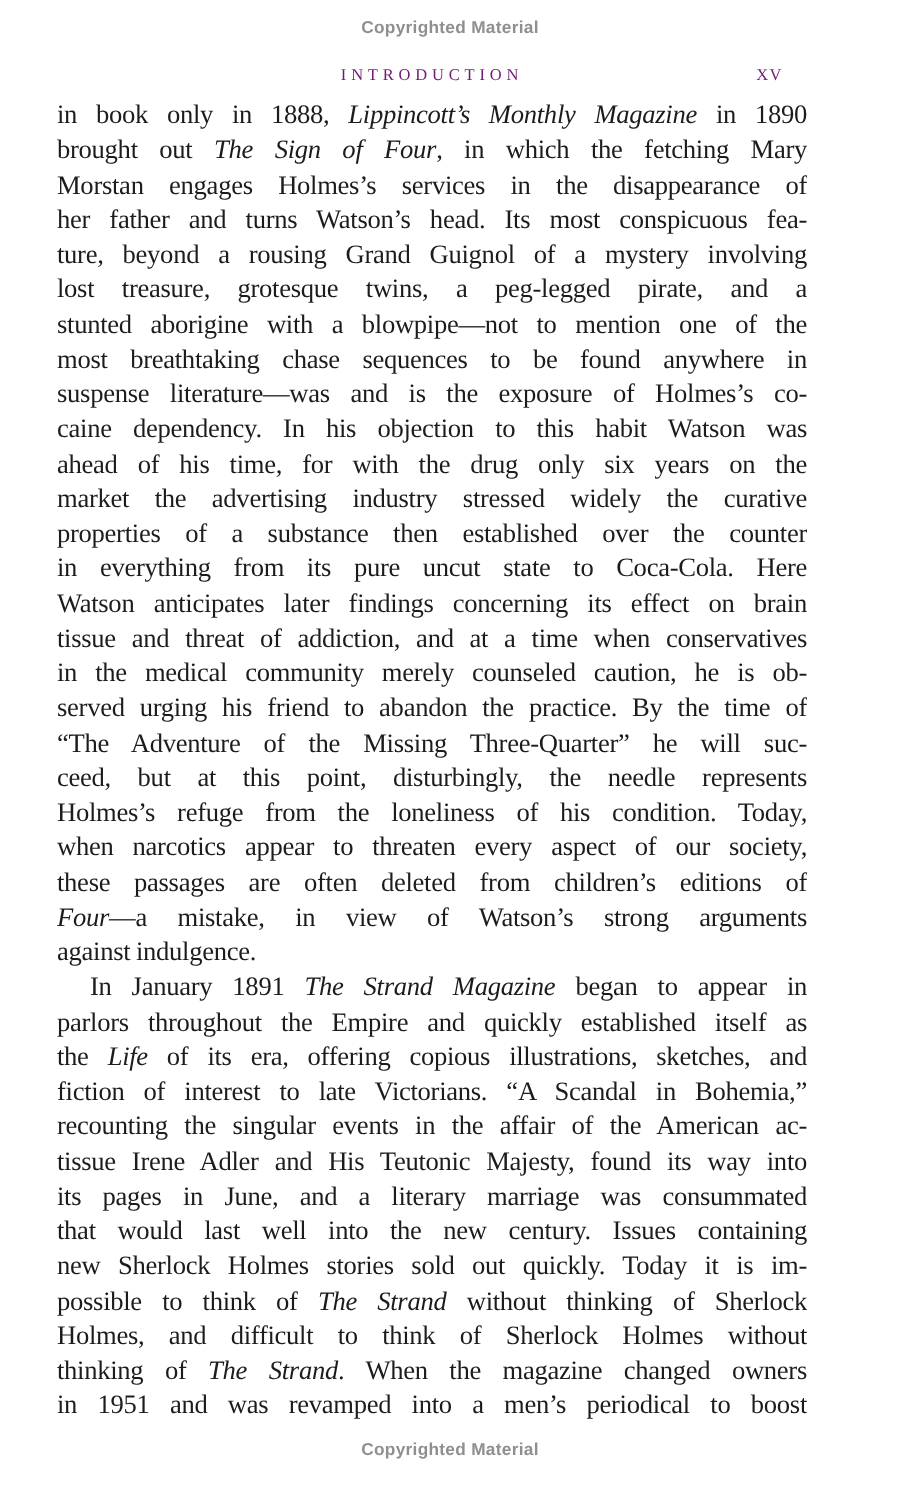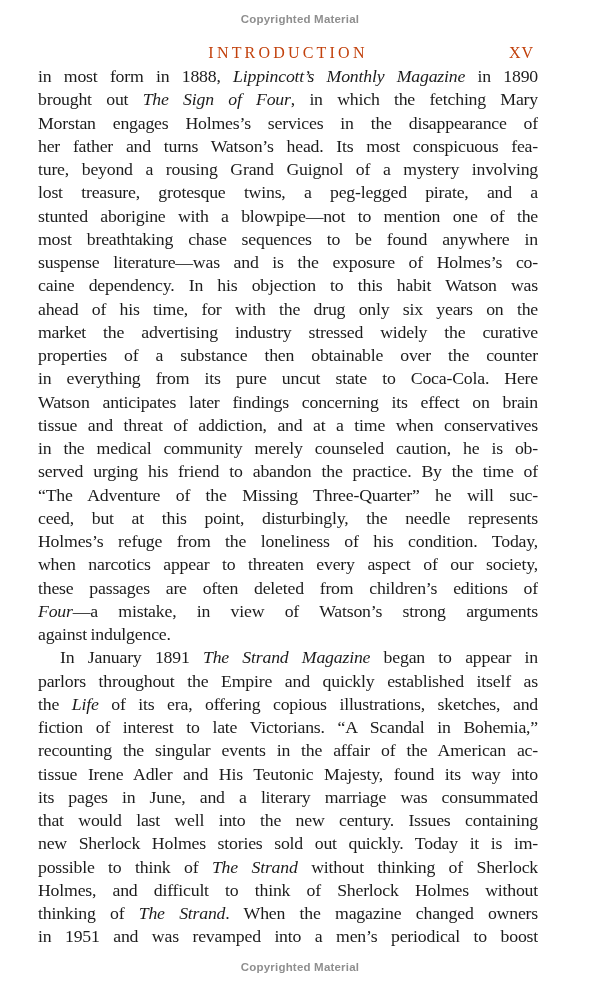--- a/index.html
+++ b/index.html
@@ -17,24 +17,24 @@
     text-align:center;
     font-family:"Liberation Sans",sans-serif;
     font-size:11.5px;font-weight:700;
     color:#8f8f8f;letter-spacing:.2px;
   }
   .copyright.top{top:12px;}
   .copyright.bottom{top:960px;}
   .running-head{
     position:absolute;top:43px;left:38px;width:500px;
     text-align:center;
-    font-size:16px;color:#c2410c;
+    font-size:11px;color:#701a75;
   }
   .section-title{letter-spacing:3.2px;}
-  .page-number{position:absolute;right:4px;top:0;letter-spacing:1px;text-align:center;}
+  .page-number{position:absolute;right:16px;top:0;letter-spacing:1px;text-align:center;}
   .text-block{
     position:absolute;top:64px;left:38px;width:500px;
     font-size:17.75px;line-height:23.26px;
     letter-spacing:-0.2px;word-spacing:-0.5px;
     color:#1c1c1c;
   }
   .tl{height:23.26px;overflow:hidden;text-align:justify;}
   
   .tl.j::after{content:"";display:inline-block;width:100%;height:0;}
   .tl.ind{text-indent:22px;}
@@ -46,33 +46,33 @@
 <div class="page">
 
   <div class="copyright top">Copyrighted Material</div>
 
   <div class="running-head">
     <span class="section-title">INTRODUCTION</span>
     <span class="page-number">XV</span>
   </div>
 
   <div class="text-block">
-      <div class="tl j"><span>in most form in 1888, </span><em>Lippincott’s Monthly Magazine</em><span> in 1890</span></div>
+      <div class="tl j"><span>in book only in 1888, </span><em>Lippincott’s Monthly Magazine</em><span> in 1890</span></div>
       <div class="tl j"><span>brought out </span><em>The Sign of Four</em><span>, in which the fetching Mary</span></div>
       <div class="tl j"><span>Morstan engages Holmes’s services in the disappearance of</span></div>
       <div class="tl j"><span>her father and turns Watson’s head. Its most conspicuous fea-</span></div>
       <div class="tl j"><span>ture, beyond a rousing Grand Guignol of a mystery involving</span></div>
       <div class="tl j"><span>lost treasure, grotesque twins, a peg-legged pirate, and a</span></div>
       <div class="tl j"><span>stunted aborigine with a blowpipe—not to mention one of the</span></div>
       <div class="tl j"><span>most breathtaking chase sequences to be found anywhere in</span></div>
       <div class="tl j"><span>suspense literature—was and is the exposure of Holmes’s co-</span></div>
       <div class="tl j"><span>caine dependency. In his objection to this habit Watson was</span></div>
       <div class="tl j"><span>ahead of his time, for with the drug only six years on the</span></div>
       <div class="tl j"><span>market the advertising industry stressed widely the curative</span></div>
-      <div class="tl j"><span>properties of a substance then obtainable over the counter</span></div>
+      <div class="tl j"><span>properties of a substance then established over the counter</span></div>
       <div class="tl j"><span>in everything from its pure uncut state to Coca-Cola. Here</span></div>
       <div class="tl j"><span>Watson anticipates later findings concerning its effect on brain</span></div>
       <div class="tl j"><span>tissue and threat of addiction, and at a time when conservatives</span></div>
       <div class="tl j"><span>in the medical community merely counseled caution, he is ob-</span></div>
       <div class="tl j"><span>served urging his friend to abandon the practice. By the time of</span></div>
       <div class="tl j"><span>“The Adventure of the Missing Three-Quarter” he will suc-</span></div>
       <div class="tl j"><span>ceed, but at this point, disturbingly, the needle represents</span></div>
       <div class="tl j"><span>Holmes’s refuge from the loneliness of his condition. Today,</span></div>
       <div class="tl j"><span>when narcotics appear to threaten every aspect of our society,</span></div>
       <div class="tl j"><span>these passages are often deleted from children’s editions of</span></div>

